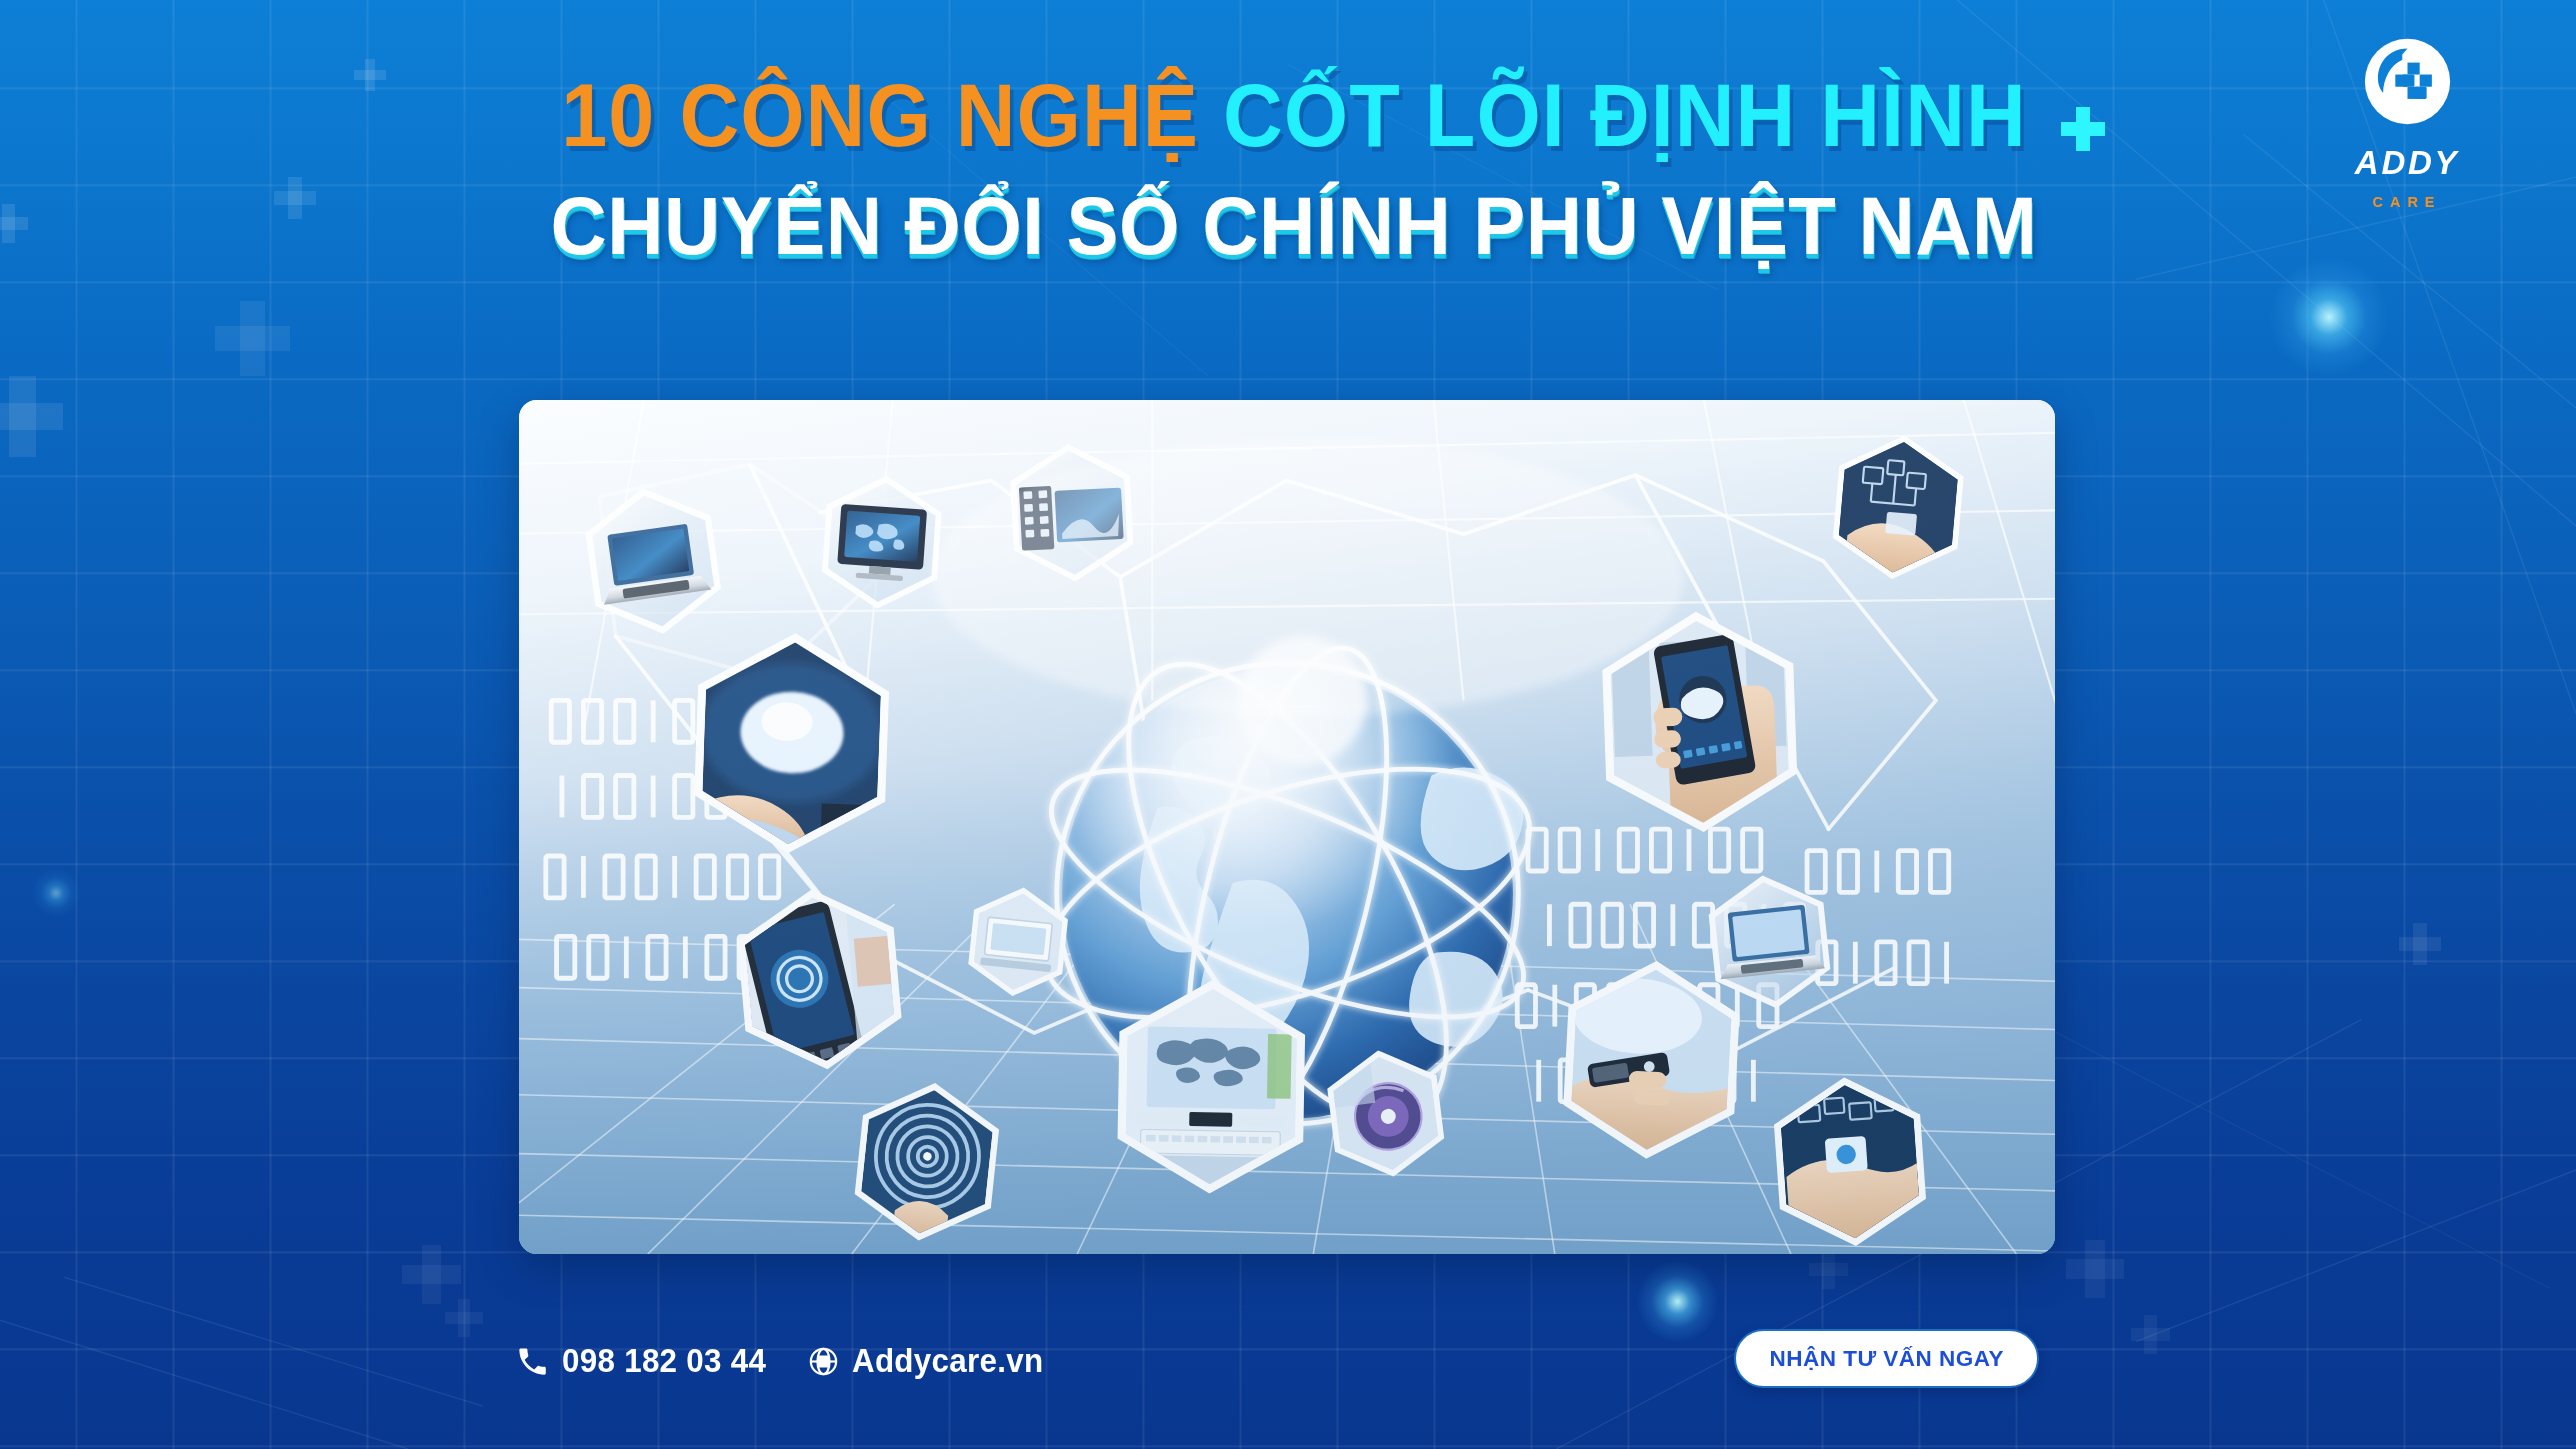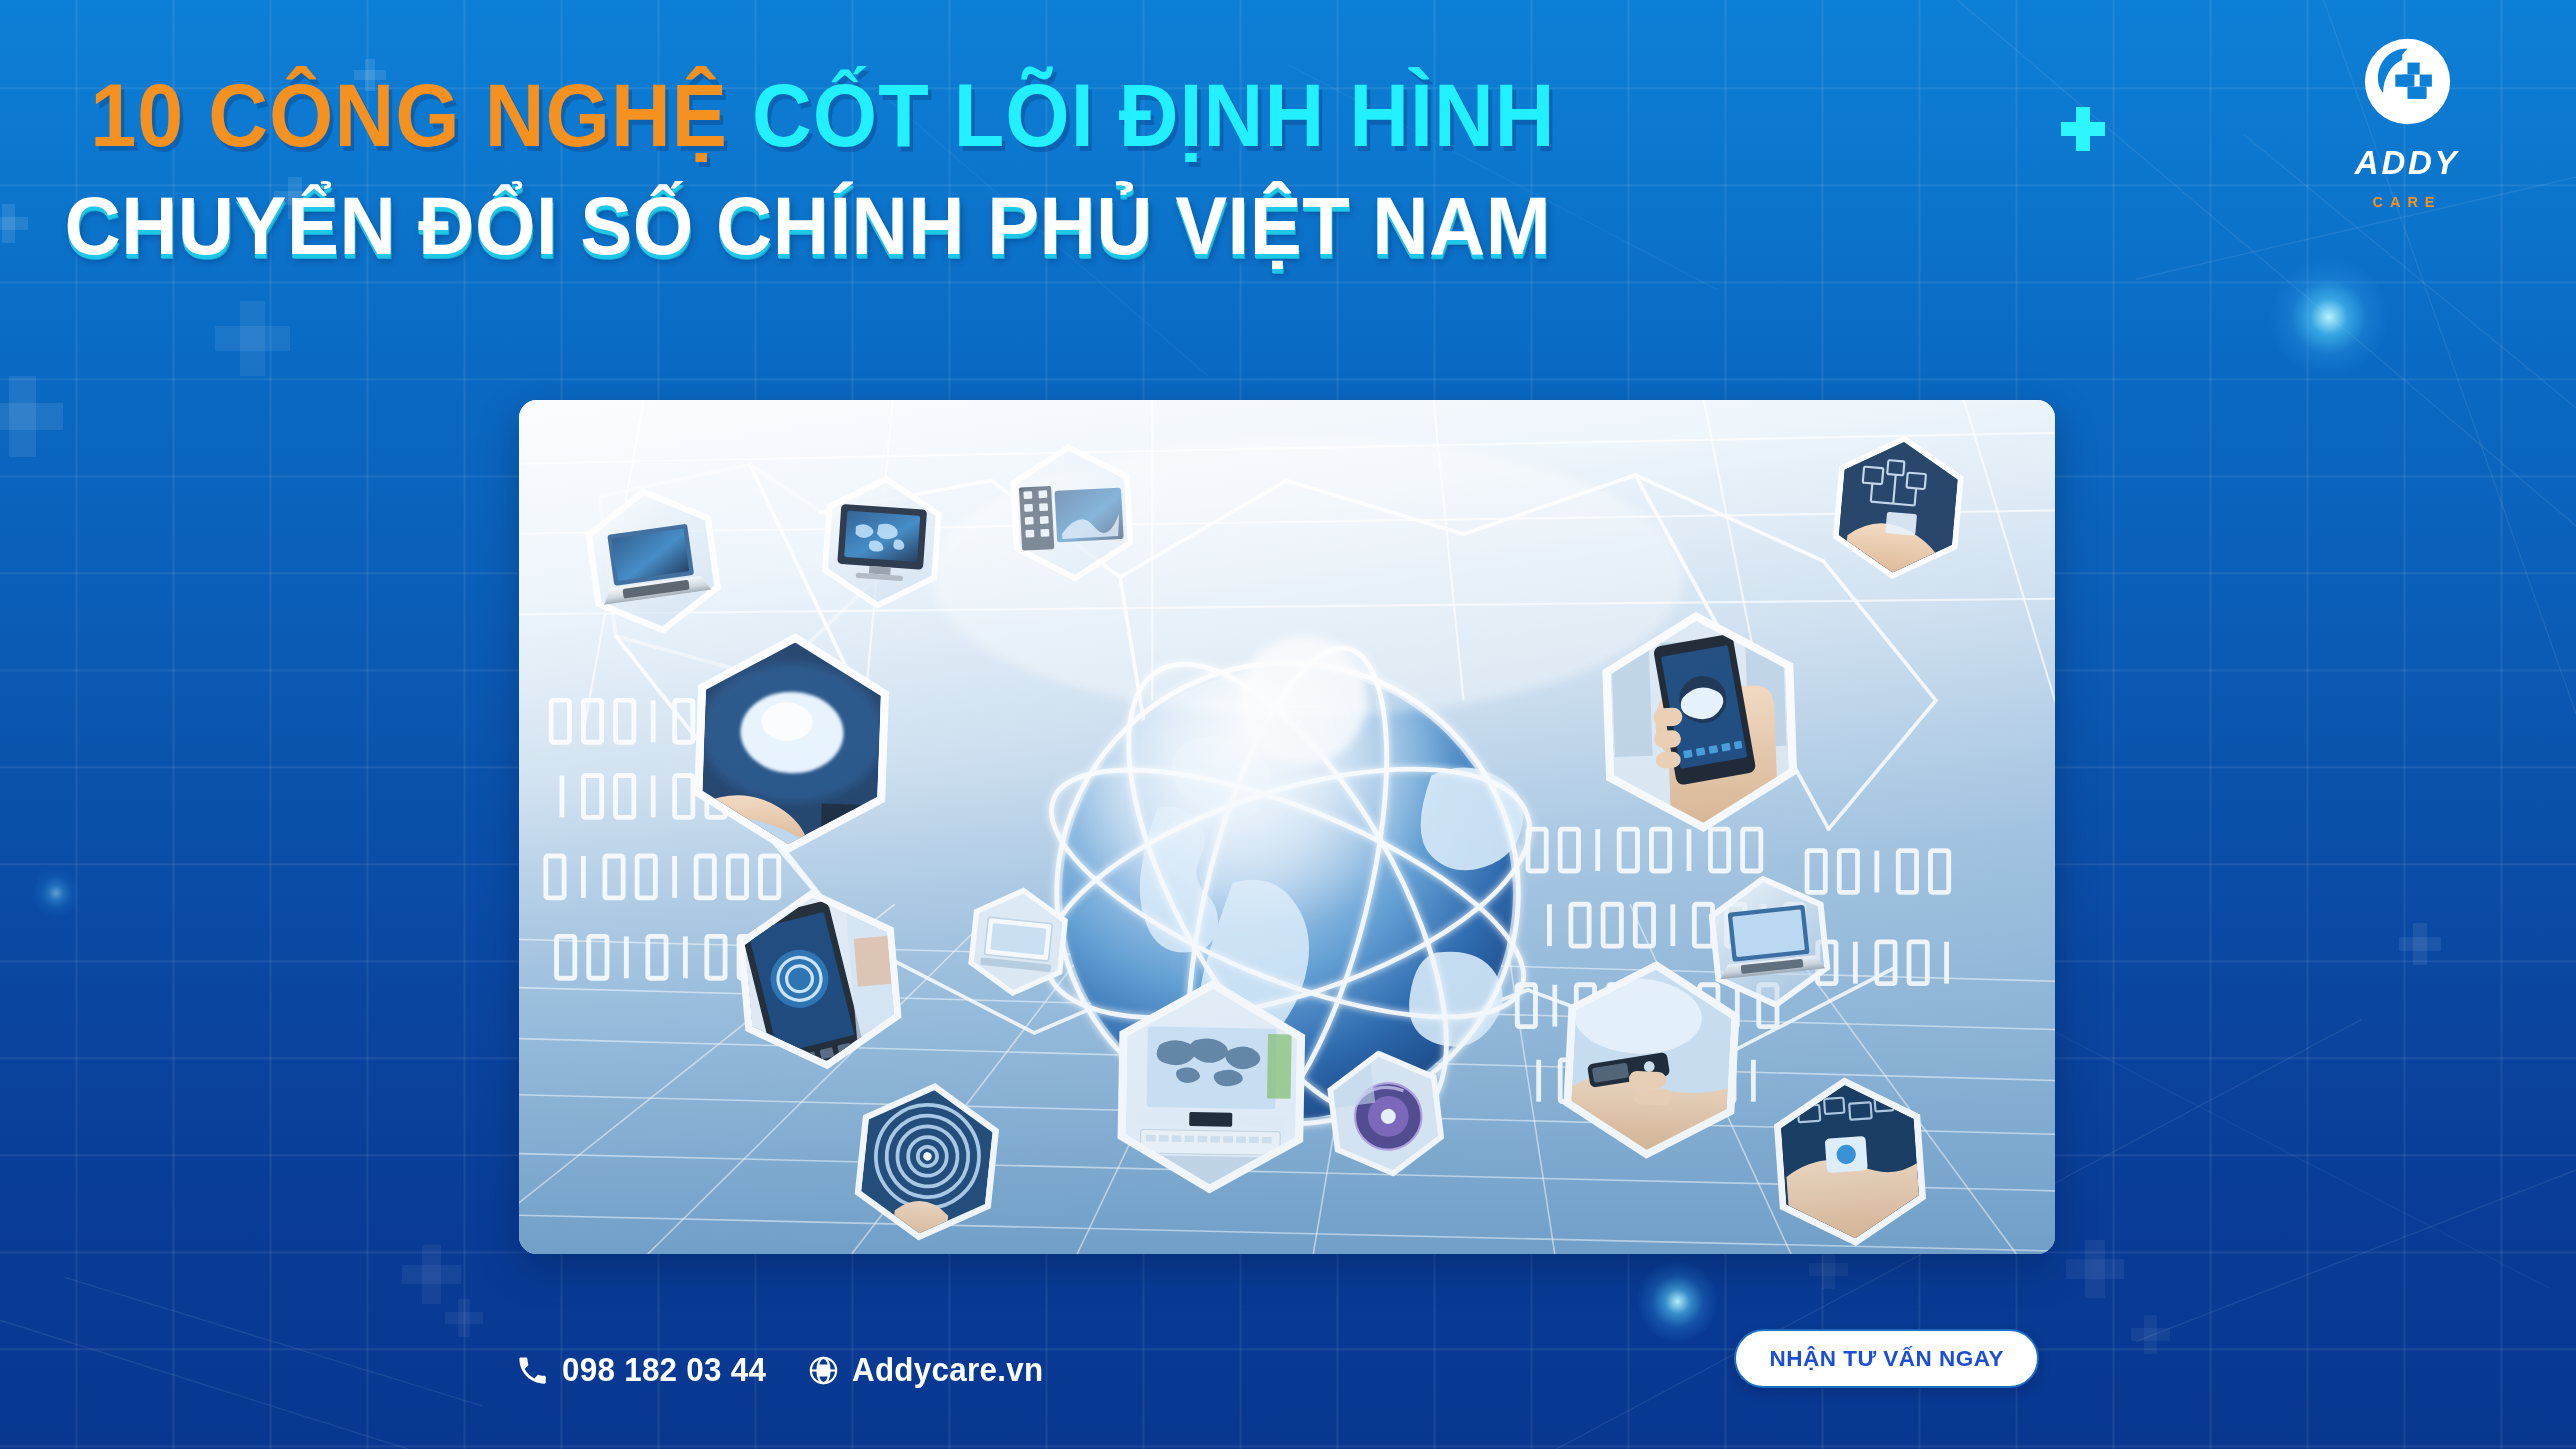--- a/index.html
+++ b/index.html
@@ -50,21 +50,22 @@
   .px-v { left:33.33%; top:0; width:33.34%; height:100%; }
   .px-h { top:33.33%; left:0; height:33.34%; width:100%; }
 
   .glow {
     position:absolute; border-radius:50%;
     background:radial-gradient(circle, rgba(190,250,255,.95) 0%, rgba(90,210,250,.55) 22%, rgba(60,170,240,.22) 45%, rgba(40,140,230,0) 72%);
   }
 
   
   .title-wrap {
-    position:absolute; left:0; right:0; top:64px;
+    position:absolute; left:12px; right:0; top:64px;
+    text-align:center;
   }
   .title-line1 {
     font-size:89px; font-weight:bold; letter-spacing:1.1px;
     line-height:1.16; white-space:nowrap;
     font-family:"Liberation Sans", sans-serif;
     font-stretch:condensed;
     transform:scaleX(.93);
   }
   .t-orange { color:#f59120; text-shadow:3.8px 4.8px 0 rgba(5,45,110,.30); }
   .t-cyan   { color:#23f0ff; text-shadow:3.8px 4.8px 0 rgba(5,45,110,.30); }
@@ -102,21 +103,21 @@
     background:linear-gradient(165deg,#f2f6fa 0%,#e3edf6 18%,#c9dcee 40%,#9dc0de 62%,#7fa9d0 80%,#6d9cc8 100%);
     box-shadow:0 14px 38px rgba(2,25,70,.35);
   }
   .hero svg { position:absolute; inset:0; width:100%; height:100%; display:block; }
 
   
   .footer {
     position:absolute; left:0; right:0; bottom:53px; height:70px;
   }
   .contact {
-    position:absolute; left:515px; top:9px;
+    position:absolute; left:515px; top:0;
     display:flex; align-items:center; gap:30px;
     height:70px;
   }
   .contact-item { display:flex; align-items:center; gap:11.8px; }
   .contact-item .txt {
     color:#fff; font-size:33px; font-weight:bold; letter-spacing:0.3px;
     white-space:nowrap; transform:scaleX(.95); transform-origin:left center;
   }
   .cta {
     position:absolute; right:537px; top:3.2px;

